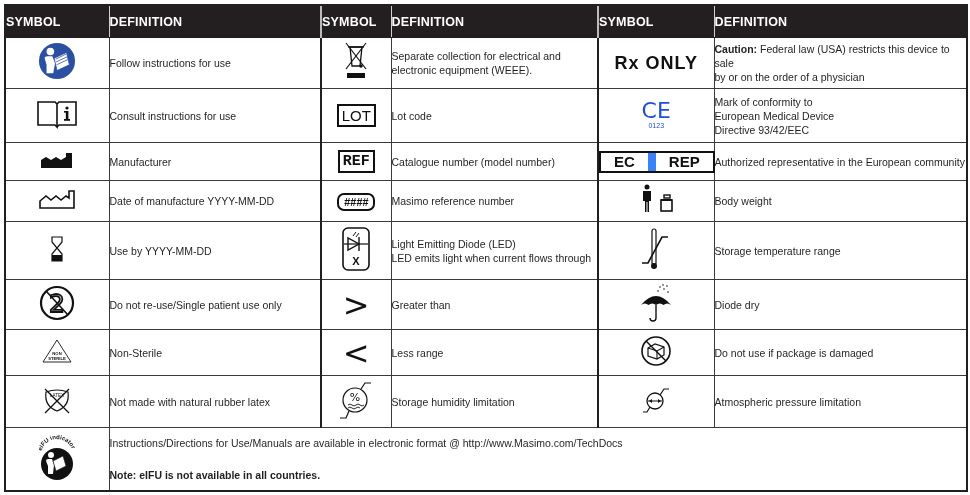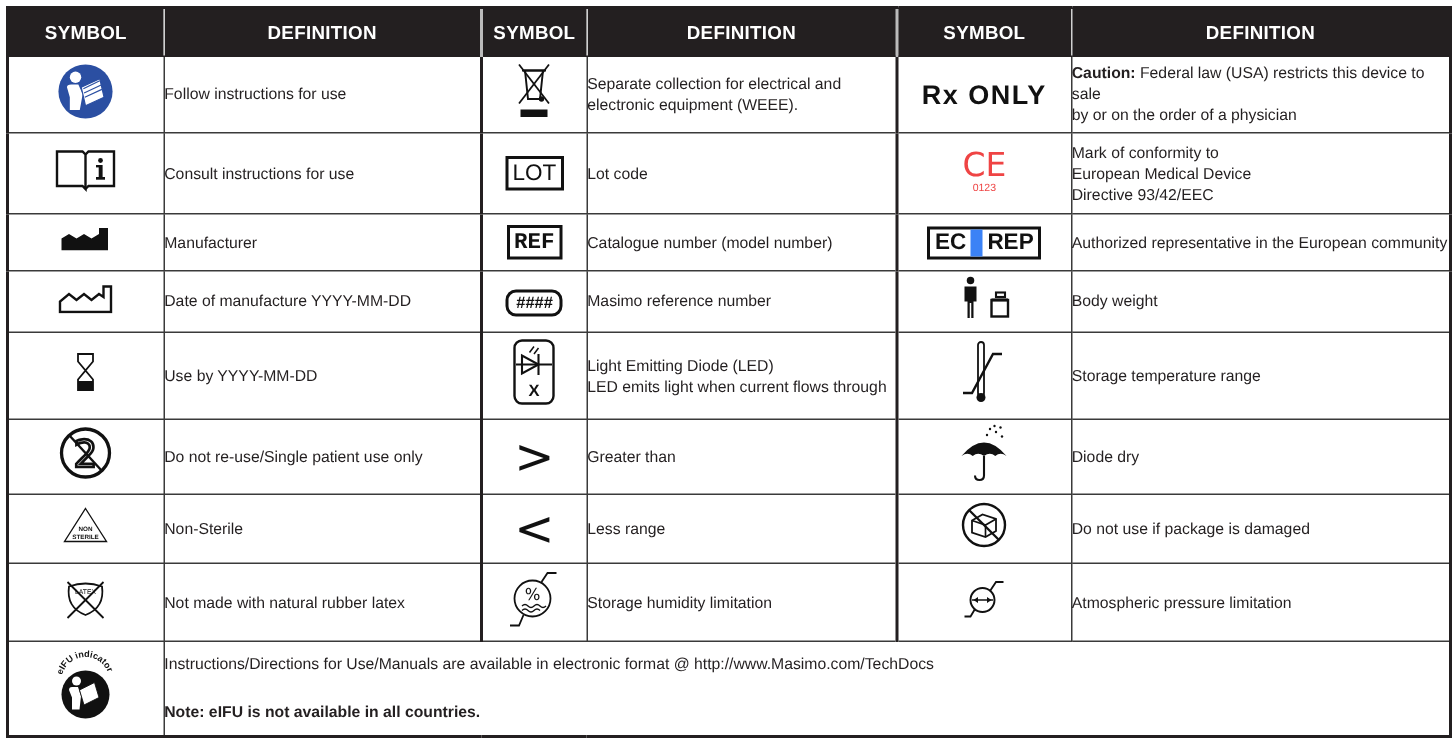--- a/index.html
+++ b/index.html
@@ -1,38 +1,38 @@
 <!DOCTYPE html>
 <html><head>
 <meta charset="utf-8">
 <style>
   html,body{margin:0;padding:0;background:#fff;}
   body{width:970px;height:495px;position:relative;overflow:hidden;font-family:"Liberation Sans",sans-serif;}
   table.sym{position:absolute;left:4px;top:4px;border-collapse:collapse;table-layout:fixed;width:962px;}
   table.sym td, table.sym th{border:1.5px solid #3a3a3a;padding:0;}
-  table.sym th{background:#231f20;color:#fff;font-family:"Liberation Sans",sans-serif;font-weight:bold;font-size:12.5px;letter-spacing:0.2px;height:31px;text-align:center;border-color:#fff #d0d0d0 #231f20 #d0d0d0;border-top:2px solid #231f20;}
+  table.sym th{background:#231f20;color:#fff;font-family:"Liberation Sans",sans-serif;font-weight:bold;font-size:12.5px;letter-spacing:0.2px;height:31px;text-align:left;border-color:#fff #d0d0d0 #231f20 #d0d0d0;border-top:2px solid #231f20;}
   table.sym th:first-child{border-left:2px solid #231f20;}
   table.sym th:last-child{border-right:2px solid #231f20;}
   table.sym th.gap{border-left:2px solid #bbb;}
   td.icon{text-align:center;vertical-align:middle;}
   td.def{font-family:"Liberation Sans",sans-serif;font-size:10.5px;color:#231f20;padding-left:6px;vertical-align:middle;line-height:14px;transform-origin:left;}
   td.def span{display:block;}
   .outerL{border-left:2.5px solid #231f20 !important;}
   .outerR{border-right:2.5px solid #231f20 !important;}
   .thick{border-left:2.5px solid #231f20 !important;}
   tr.last td{border-bottom:2.5px solid #231f20;}
   .rx{font-family:"Liberation Sans",sans-serif;font-weight:bold;font-size:18px;letter-spacing:1px;color:#111;text-align:right;}
   .boxlabel{display:inline-block;border:2px solid #111;font-family:"Liberation Sans",sans-serif;font-size:15px;padding:0 3px;line-height:19px;color:#111;}
   .boxlabel.b{font-weight:bold;font-family:Liberation Mono, monospace;}
   .hash{display:inline-block;border:2px solid #111;border-radius:7px;font-weight:bold;font-style:italic;font-size:11px;padding:1px 5px;color:#111;}
   .ecrep{display:inline-flex;border:2px solid #111;font-weight:bold;font-size:15px;line-height:18px;color:#111;}
-  .ecrep span{padding:0 3px;}
+  .ecrep span{padding:0 13px;}
   .ecrep span+span{border-left:8px solid #3b82f6;}
   .gt{font-size:32px;line-height:30px;color:#111;font-family:"DejaVu Sans",sans-serif;}
-  .ce{font-family:"DejaVu Sans",sans-serif;font-size:22px;line-height:20px;color:#ef4444;}
+  .ce{font-family:"DejaVu Sans",sans-serif;font-size:22px;line-height:20px;color:#1d4ed8;}
   .ce small{display:block;font-size:7px;line-height:9px;font-family:"Liberation Sans",sans-serif;}
   b.cap{font-weight:bold;}
 </style>
 </head>
 <body>
 
 <table class="sym">
   <colgroup>
     <col style="width:104px">
       <col style="width:212px">

